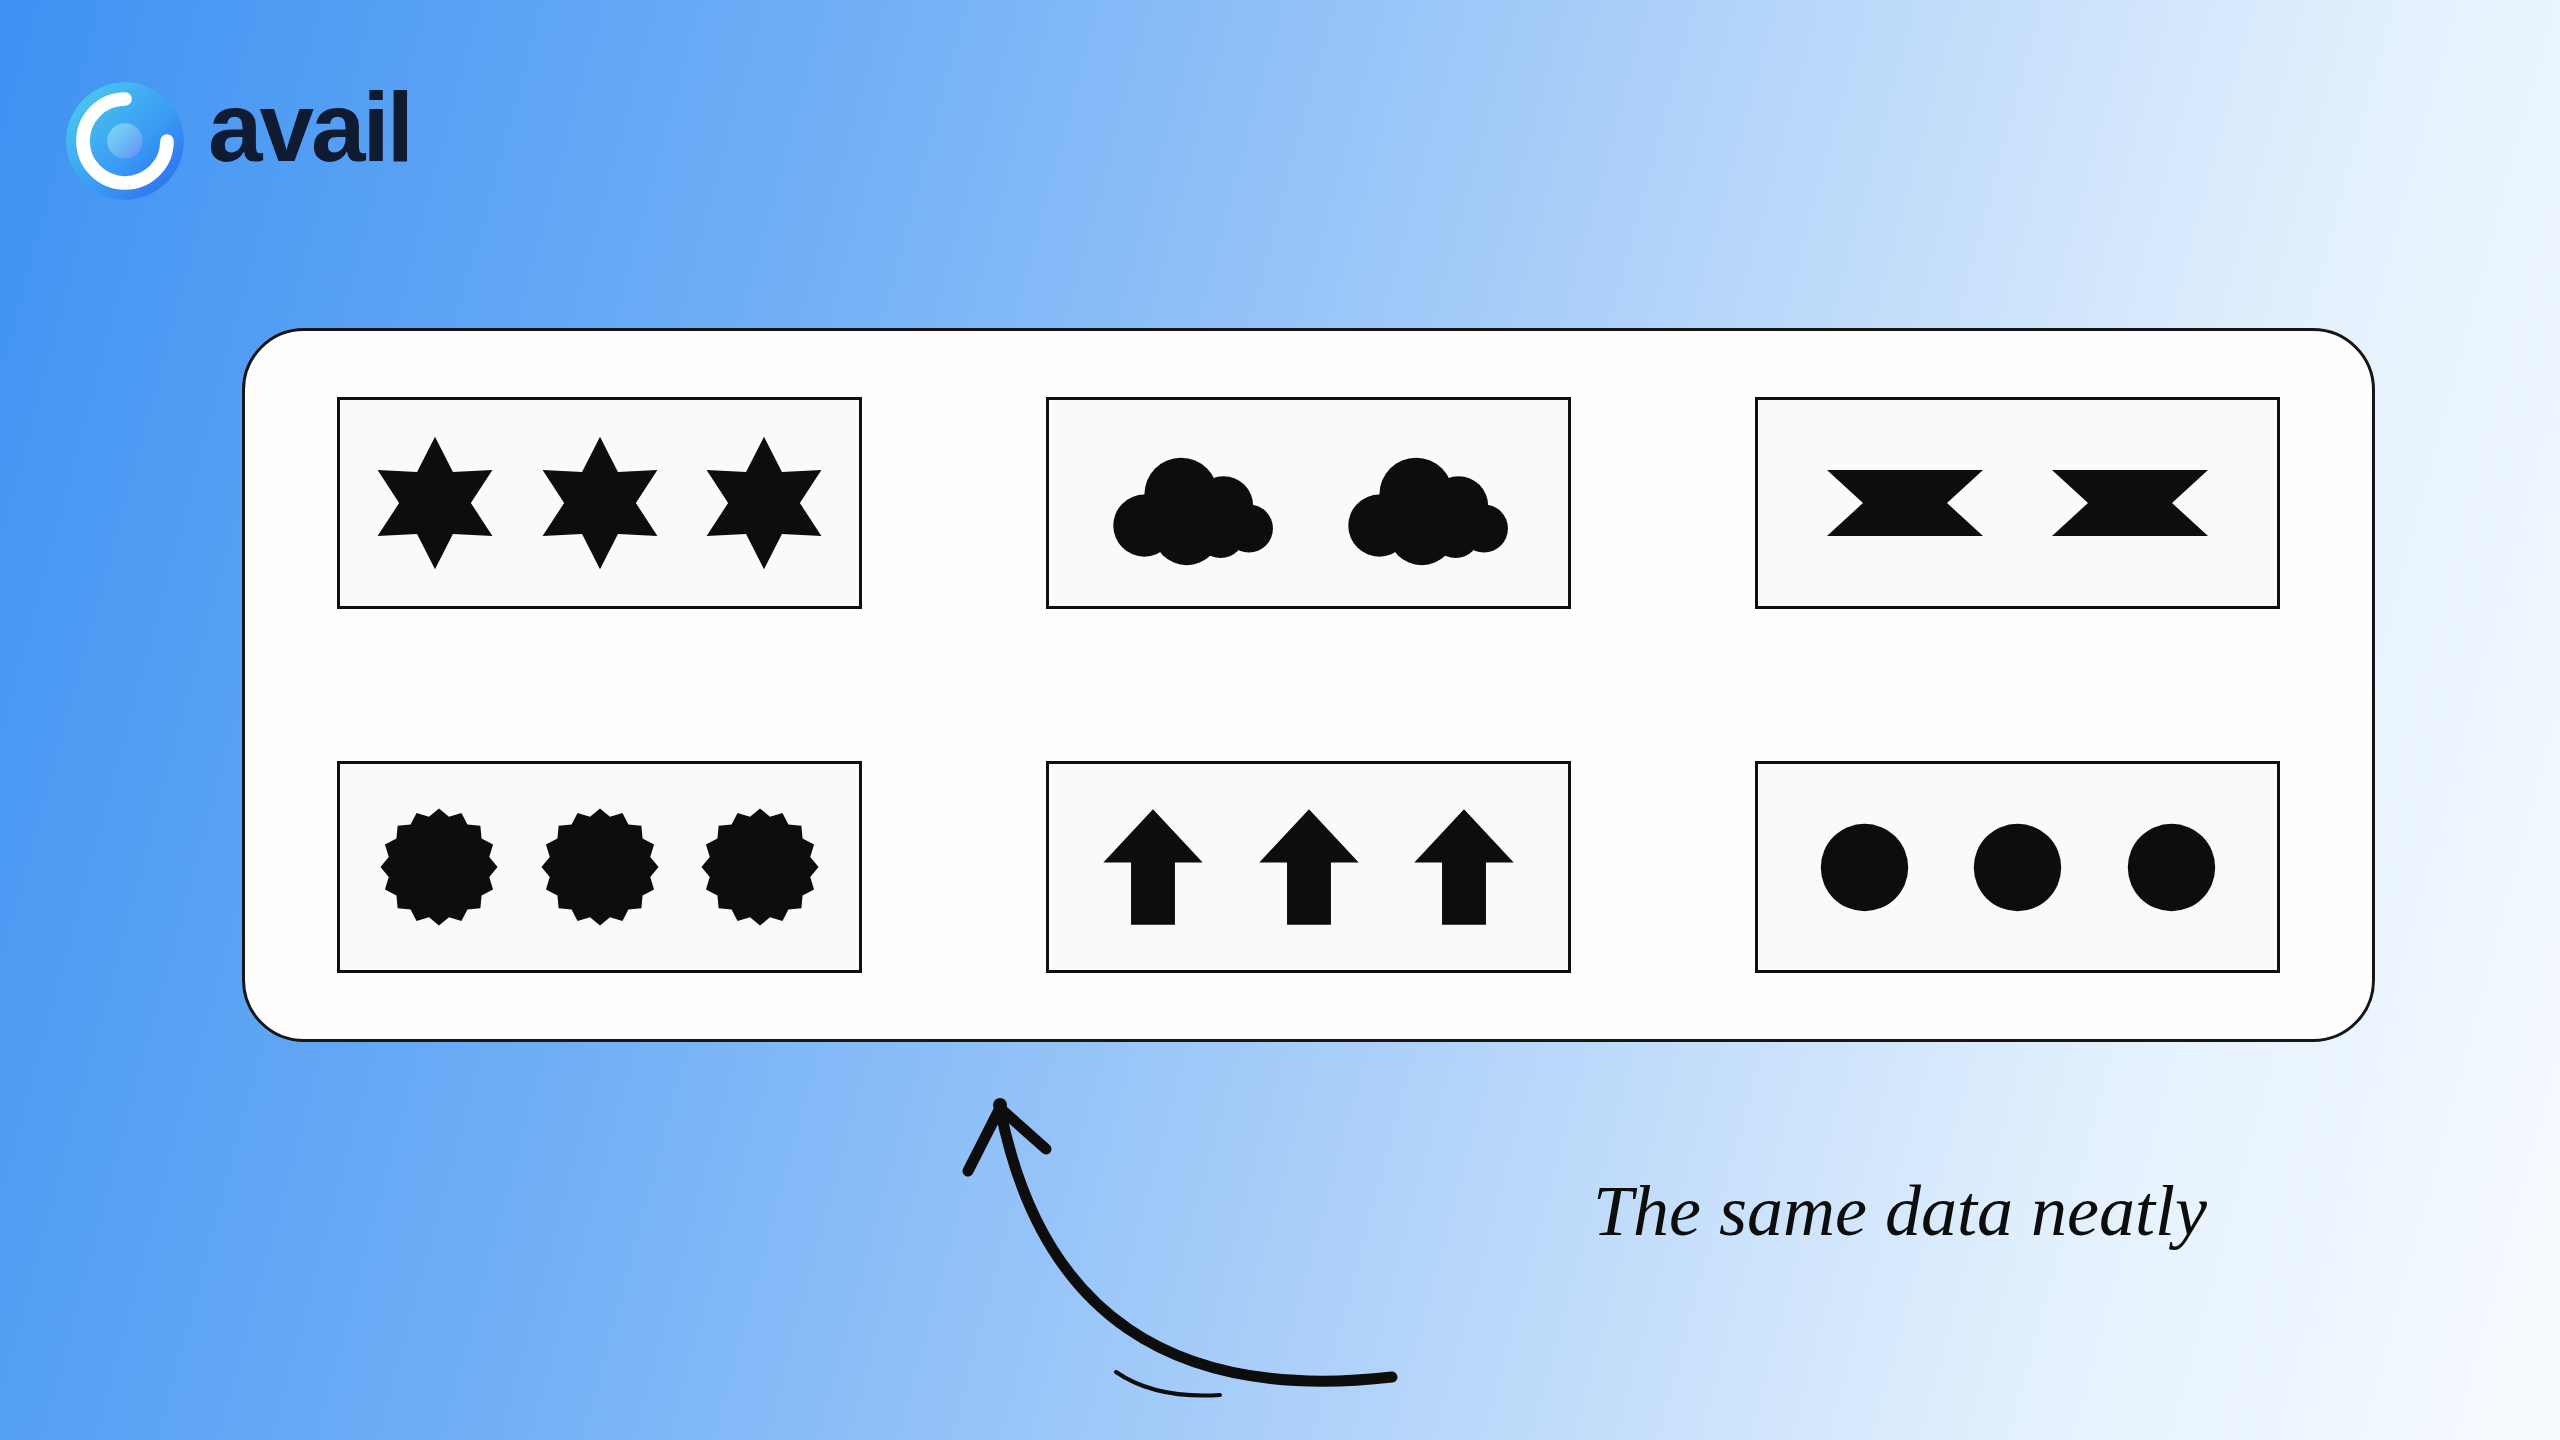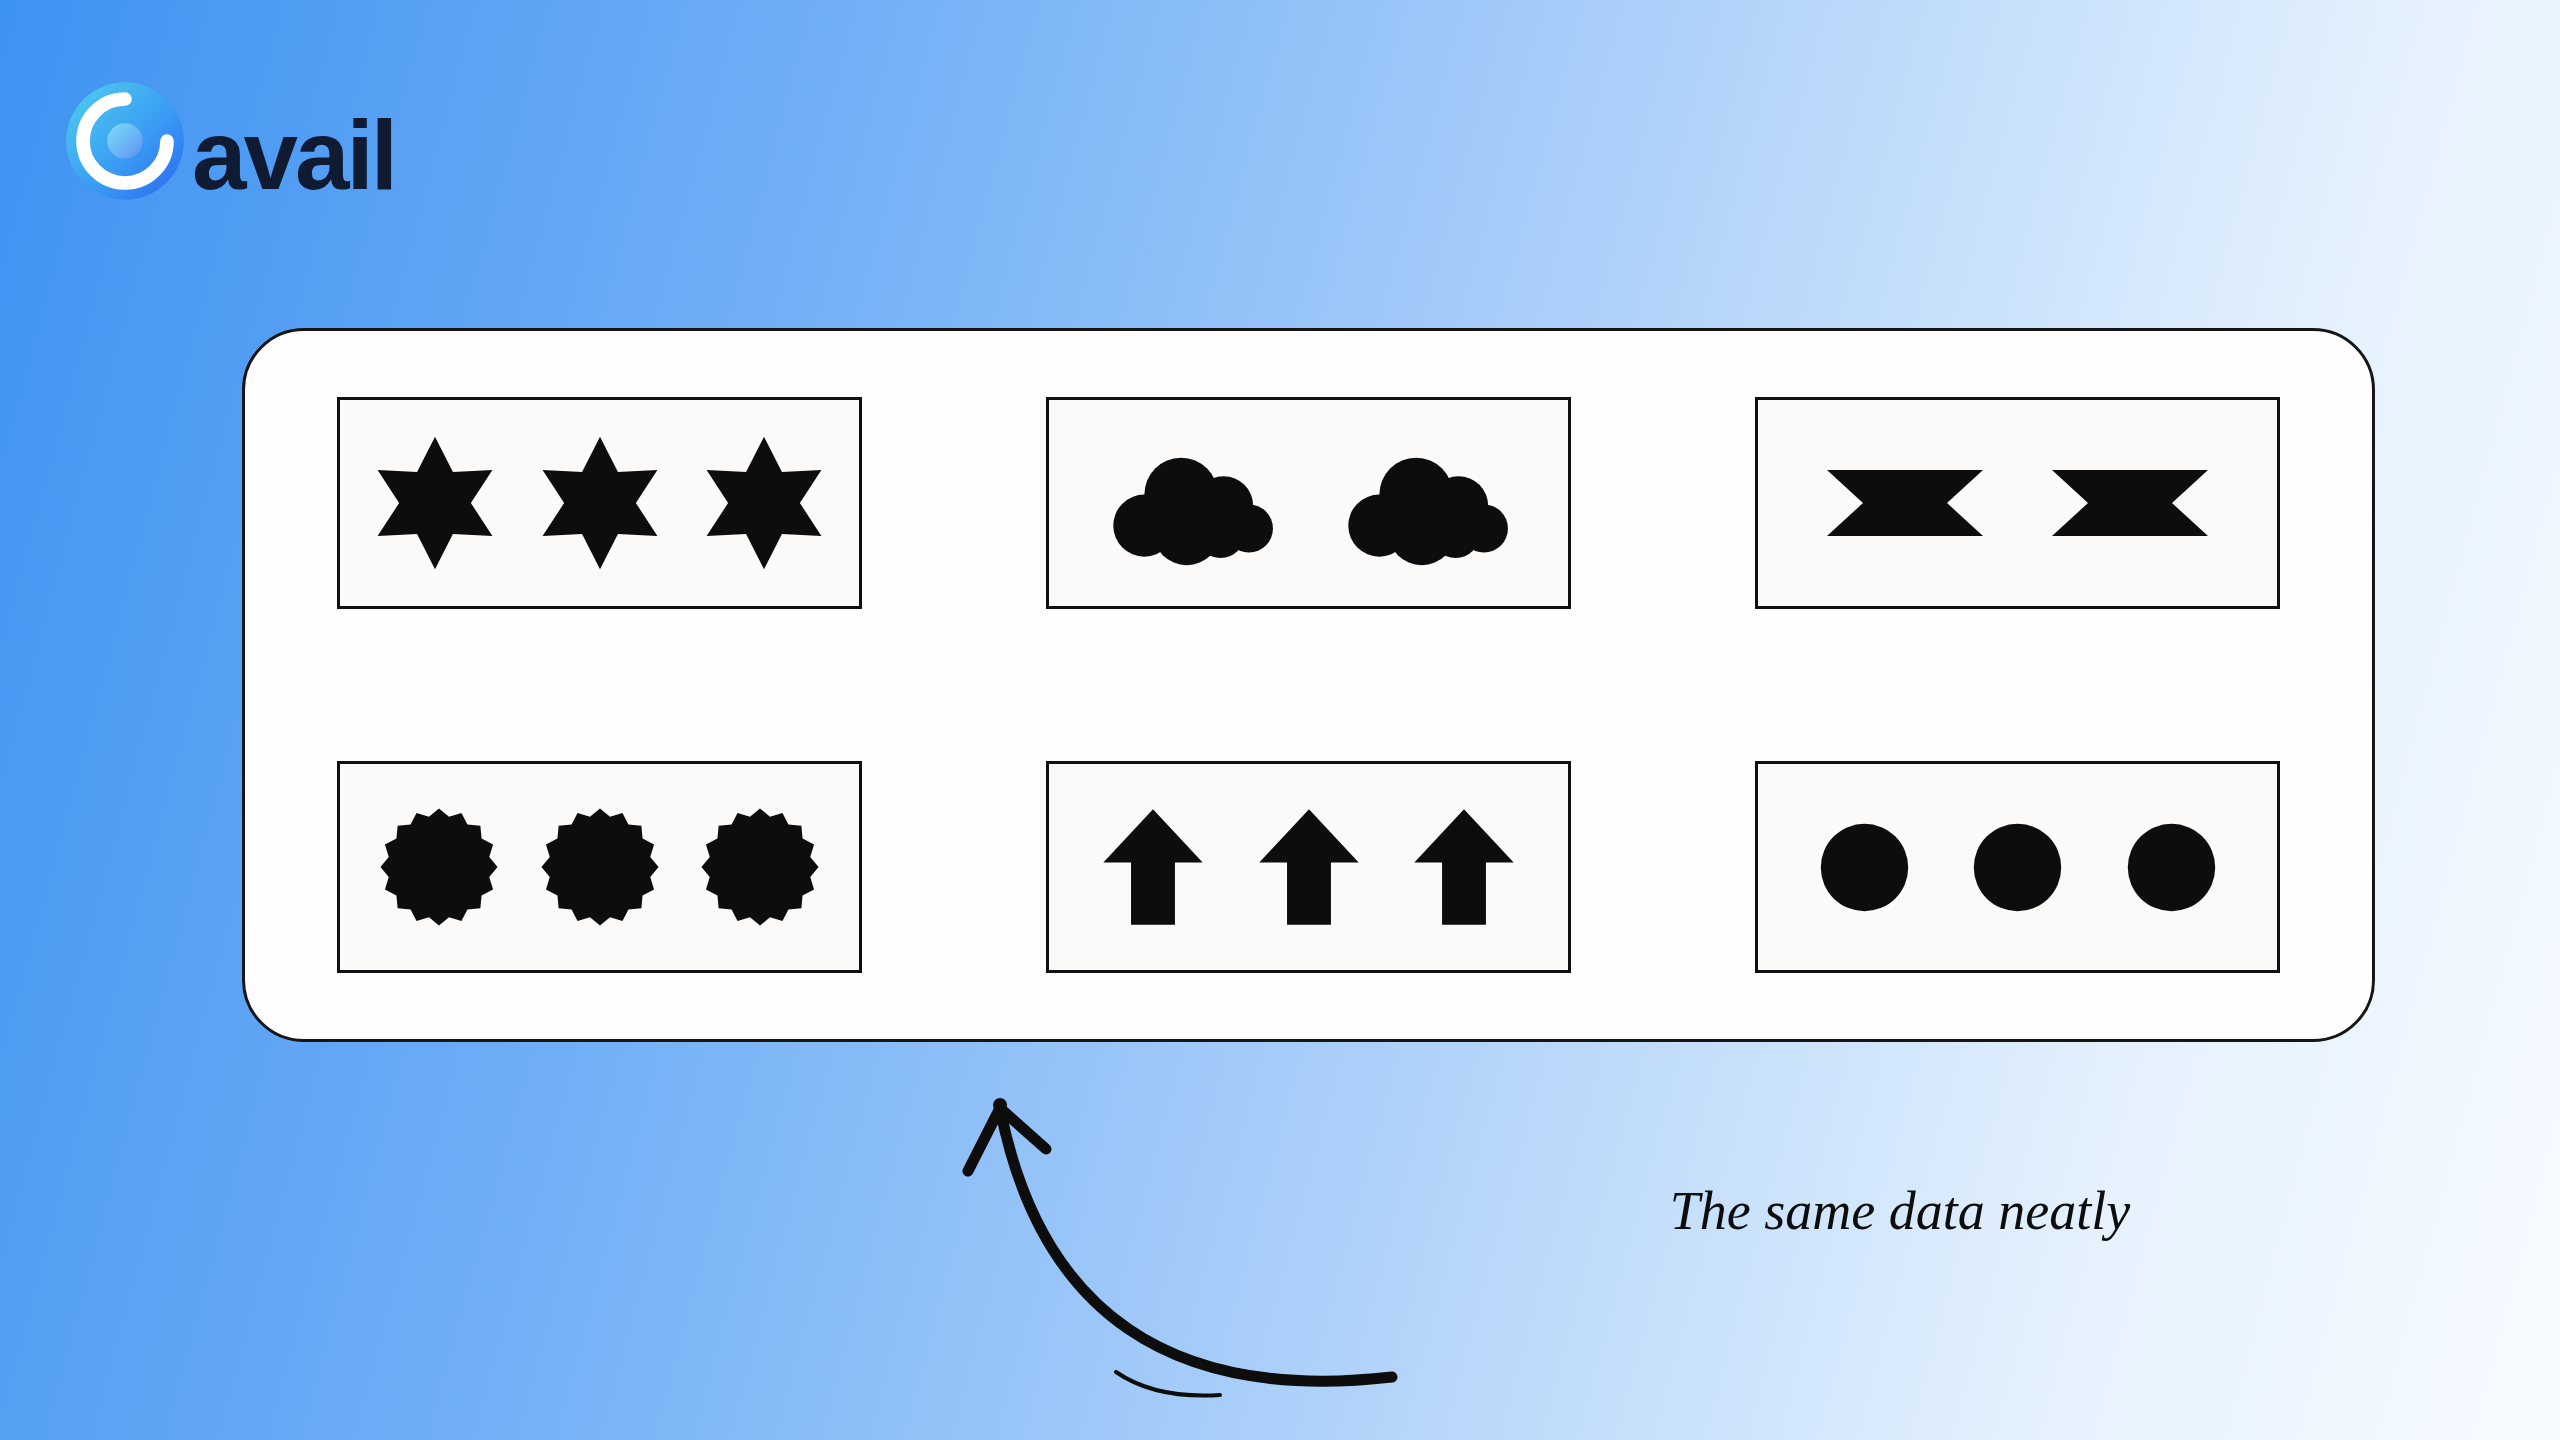--- a/index.html
+++ b/index.html
@@ -4,21 +4,21 @@
 <style>
   html,body{margin:0;padding:0}
   body{
     width:2560px;height:1440px;overflow:hidden;
     font-family:"Liberation Sans",sans-serif;
     background:linear-gradient(105deg,#3e92f2 0%,#72b0f6 30%,#a9cef9 55%,#e4f1fd 82%,#f7fbff 100%);
   }
   .page{position:relative;width:2560px;height:1440px}
 
   
-  .logo{position:absolute;left:62px;top:78px;display:flex;align-items:flex-end;gap:4px}
+  .logo{position:absolute;left:62px;top:78px;display:flex;align-items:flex-start;gap:20px}
   .logo-icon{width:126px;height:126px}
   .logo-text{font-size:98px;font-weight:800;color:#0e1b33;letter-spacing:-3px;line-height:1}
 
   
   .panel{
     position:absolute;left:242px;top:328px;width:2133px;height:714px;
     background:#fffdfd;border:3px solid #161616;border-radius:62px;box-sizing:border-box;
     display:grid;grid-template-columns:repeat(3,525px);grid-auto-rows:212px;
     justify-content:space-between;align-content:center;row-gap:152px;
     padding:0 92px;
@@ -37,21 +37,21 @@
 
   
   .hand-arrow{position:absolute;left:920px;top:1075px;width:560px;height:350px}
   .hand-arrow path{fill:none;stroke:#0d0d0d;stroke-linecap:round;stroke-linejoin:round}
 
   
   .caption{
     position:absolute;left:1450px;top:1140px;width:900px;
     text-align:center;color:#0d0d0d;
     font-family:"Liberation Serif",serif;font-style:italic;
-    font-size:54px;line-height:142px;
+    font-size:72px;line-height:142px;
   }
 </style>
 </head>
 <body>
 
 <svg width="0" height="0" style="position:absolute" aria-hidden="true">
   <defs>
     <linearGradient id="lg-logo" x1="0" y1="0" x2="1" y2="1">
       <stop offset="0" stop-color="#4fd0ec"></stop>
       <stop offset="0.55" stop-color="#3a9df4"></stop>

